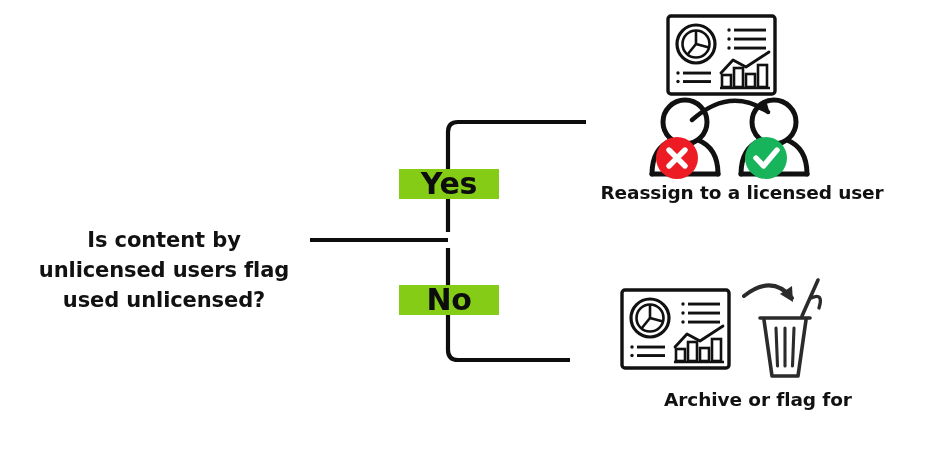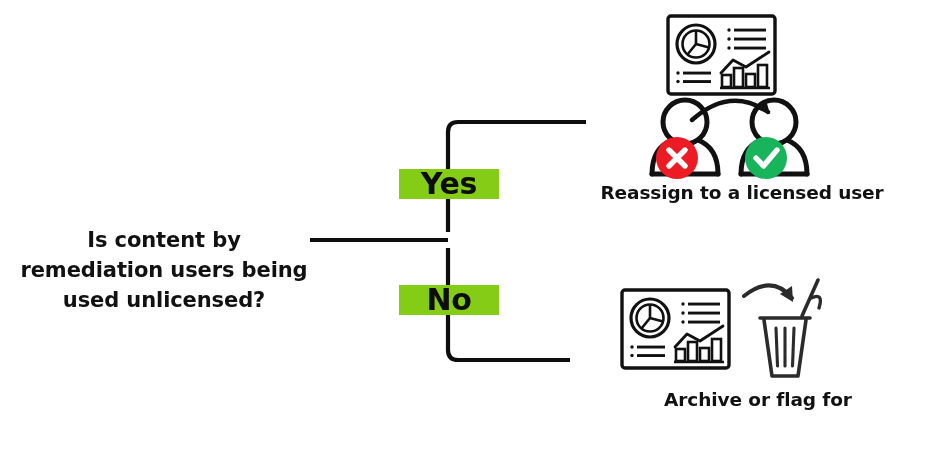--- a/index.html
+++ b/index.html
@@ -101,21 +101,21 @@
   }
   .caption .cline { display: block; white-space: nowrap; }
 </style>
 </head>
 <body>
 
 <div id="canvas">
 
   <div class="question">
     <span class="qline">Is content by</span>
-    <span class="qline">remediation users being</span>
+    <span class="qline">unlicensed users flag</span>
     <span class="qline">used unlicensed?</span>
   </div>
 
   <svg id="connectors" viewBox="0 0 936 458">
 
     <path d="M 310 240 L 448 240" fill="none" stroke="#0d0d0d" stroke-width="4.2" stroke-linecap="butt"></path>
 
     <path d="M 448 232 L 448 132 Q 448 122 458 122 L 586 122" fill="none" stroke="#0d0d0d" stroke-width="4.2" stroke-linecap="butt" stroke-linejoin="round"></path>
 
     <path d="M 448 248 L 448 350 Q 448 360 458 360 L 570 360" fill="none" stroke="#0d0d0d" stroke-width="4.2" stroke-linecap="butt" stroke-linejoin="round"></path>

